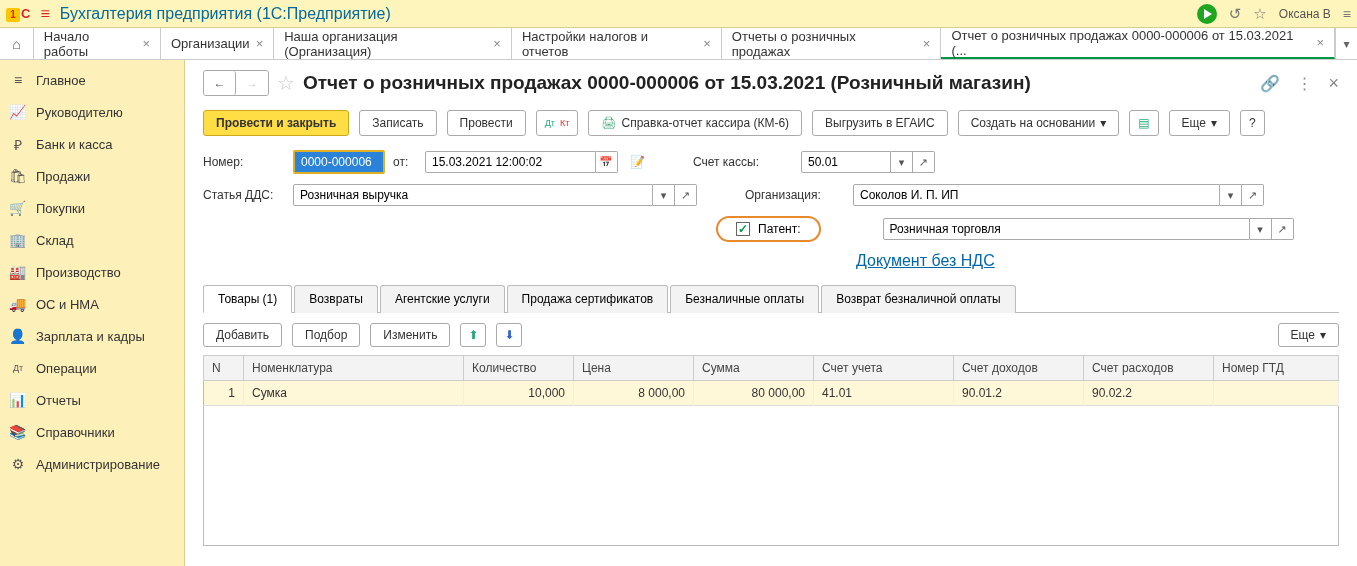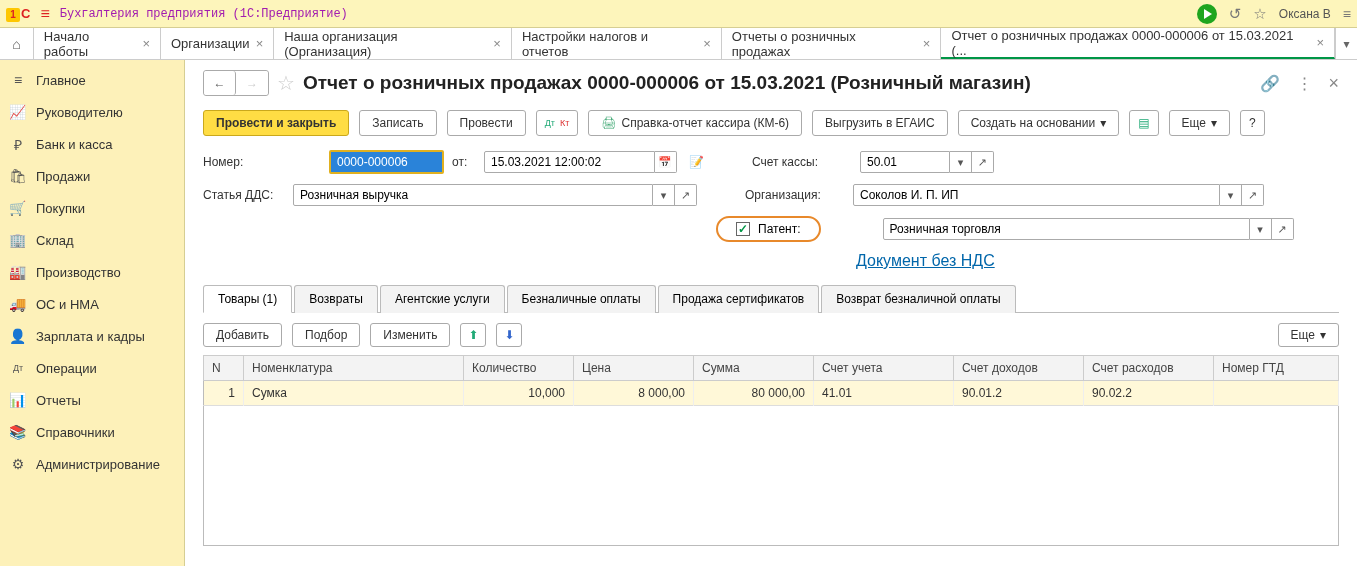--- a/index.html
+++ b/index.html
@@ -2,21 +2,21 @@
 <html><head>
 <meta charset="utf-8">
 <style>
   * { box-sizing: border-box; margin: 0; padding: 0; font-family: Arial, sans-serif; }
   body { font-size: 12px; background: #fff; overflow: hidden; }
   
   
   .titlebar { height: 28px; background: #fdf5bb; display: flex; align-items: center; padding: 0 6px; border-bottom: 1px solid #d6ce93; }
   .logo-box { display: inline-block; width: 14px; height: 14px; background: #fec700; color: #d22; font-weight: bold; text-align: center; line-height: 14px; font-size: 10px; border-radius: 2px; margin-right: 1px;}
   .menu-icon { margin: 0 10px; color: #d22; font-size: 16px; cursor: pointer; }
-  .app-title { color: #a21caf; font-size: 12px; font-family: Liberation Mono, monospace; }
+  .app-title { color: #0369a1; font-size: 16px; }
   .titlebar-right { margin-left: auto; display: flex; align-items: center; gap: 12px; }
   .play-btn { width: 20px; height: 20px; background: #1fa51f; border-radius: 50%; display: flex; align-items: center; justify-content: center; cursor: pointer; }
   .play-btn::after { content: ""; border-left: 8px solid #fff; border-top: 5px solid transparent; border-bottom: 5px solid transparent; margin-left: 2px; }
   .title-icon { color: #777; font-size: 15px; cursor: pointer; }
   .user-name { color: #555; font-size: 12px; }
   .more-lines { color: #777; font-size: 14px; cursor: pointer; }
   
   
   .top-tabs { height: 32px; background: #fff; border-bottom: 1px solid #ccc; display: flex; align-items: stretch; }
   .home-tab { width: 34px; display: flex; align-items: center; justify-content: center; border-right: 1px solid #ccc; cursor: pointer; color: #555; font-size: 14px; }
@@ -51,21 +51,21 @@
   .btn.primary { background: #ffdd44; border-color: #caa81c; font-weight: bold; }
   .btn.icon-only { padding: 5px 8px; }
   .printer-icon::before { content: "🖨"; color: #4a7; }
   
   
   .form-rows { display: flex; flex-direction: column; gap: 10px; margin-bottom: 14px; }
   .form-row { display: flex; align-items: center; gap: 8px; }
   .field-label { color: #333; min-width: 82px; display: inline-block; }
   .field-label.short { min-width: 24px; }
   .text-input { border: 1px solid #aaa; padding: 3px 6px; border-radius: 2px; font-size: 12px; }
-  .text-input.num { width: 115px; margin-left: 36px; }
+  .text-input.num { width: 92px; }
   .text-input.selected { background: #2a83d9; color: #fff; border: 2px solid #e0b020; }
   .text-input.date { width: 171px; }
   .input-group { display: flex; }
   .input-group .text-input { border-radius: 2px 0 0 2px; }
   .ig-btn { border: 1px solid #aaa; border-left: 0; background: #fff; width: 22px; display: flex; align-items: center; justify-content: center; cursor: pointer; color: #555; font-size: 11px; }
   .ig-btn:last-child { border-radius: 0 2px 2px 0; }
   .col-right { margin-left: 40px; display: flex; align-items: center; gap: 8px; }
   .col-right .field-label { min-width: 100px; }
   .wide-input { width: 367px; }
   .patent-circle { border: 2px solid #e8892b; border-radius: 20px; padding: 4px 18px; display: inline-flex; align-items: center; gap: 8px; }
@@ -292,22 +292,22 @@
       <div class="form-row">
         <span style="width:645px;"></span>
         <a class="doc-link">Документ без НДС</a>
       </div>
     </div>
 
     <div class="doc-tabs">
       <div class="doc-tab active">Товары (1)</div>
       <div class="doc-tab">Возвраты</div>
       <div class="doc-tab">Агентские услуги</div>
+      <div class="doc-tab">Продажа сертификатов</div>
       <div class="doc-tab">Безналичные оплаты</div>
-      <div class="doc-tab">Продажа сертификатов</div>
       <div class="doc-tab">Возврат безналичной оплаты</div>
     </div>
 
     <div class="table-toolbar">
       <button class="btn">Добавить</button>
       <button class="btn">Подбор</button>
       <button class="btn">Изменить</button>
       <span class="arrow-btn">
           <span class="arrow-up">⬆</span>
         </span>

